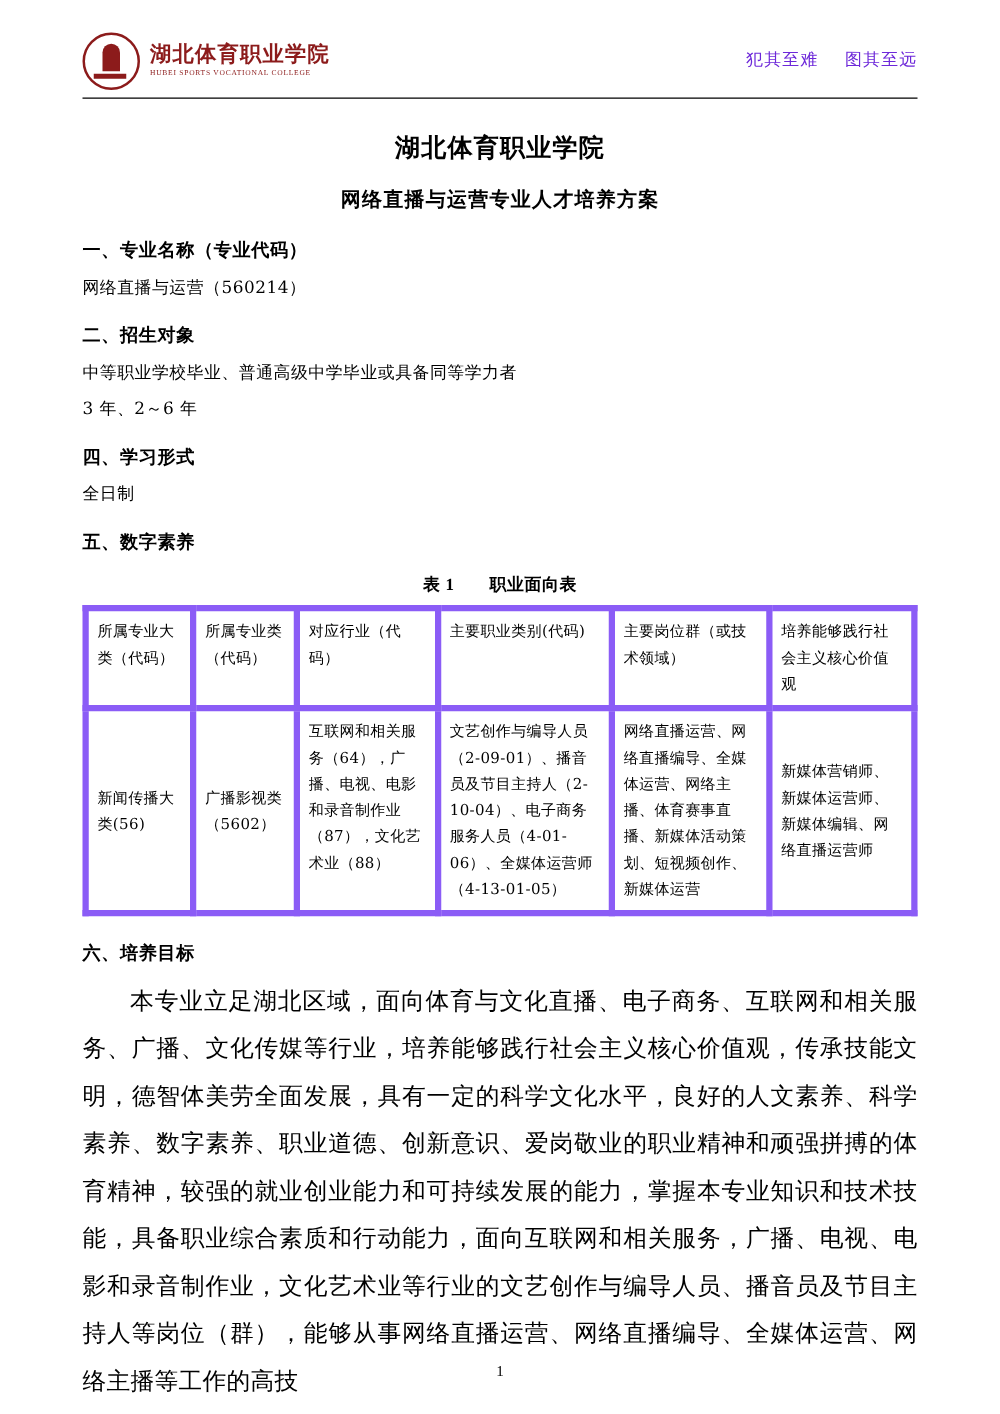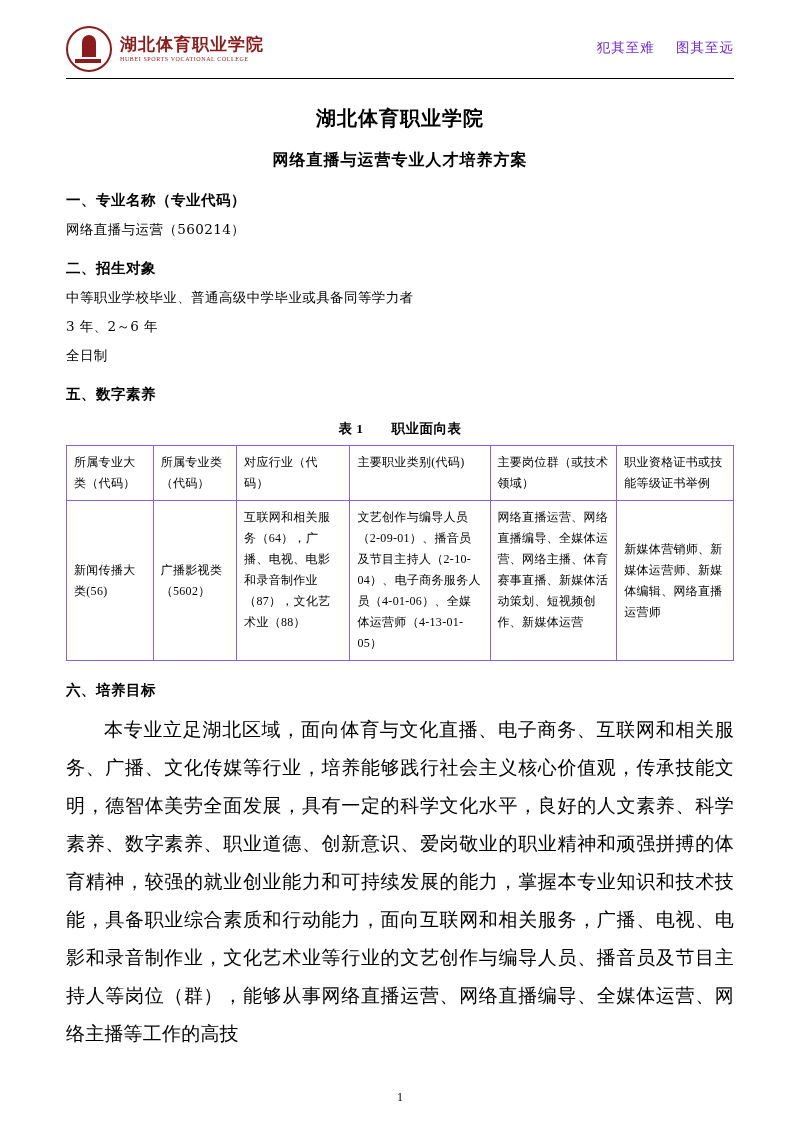--- a/index.html
+++ b/index.html
@@ -143,26 +143,25 @@
   }
   table.jobtable {
     border-collapse: collapse;
     width: 100%;
     table-layout: fixed;
     font-family: "DejaVu Serif", serif;
     font-size: 12px;
   }
   table.jobtable th,
   table.jobtable td {
-    border: 1px solid #8b5cf6;
+    border: 5px solid #8b5cf6;
     padding: 6px 7px;
     vertical-align: middle;
     line-height: 1.75;
     letter-spacing: 0.3px;
-    font-family: Liberation Serif, serif;
   }
   table.jobtable th {
     font-weight: normal;
     text-align: left;
     vertical-align: top;
   }
   table.jobtable td.top {
     vertical-align: top;
   }
   col.c1 { width: 13%; }
@@ -217,20 +216,21 @@
   <div class="doc-title2">网络直播与运营专业人才培养方案</div>
 
   <div class="sec-head">一、专业名称（专业代码）</div>
   <div class="sec-body">网络直播与运营（560214）</div>
 
   <div class="sec-head">二、招生对象</div>
   <div class="sec-body">中等职业学校毕业、普通高级中学毕业或具备同等学力者</div>
 
   <div class="sec-body">3 年、2～6 年</div>
 
+  <div class="sec-head">四、学习形式</div>
   <div class="sec-body">全日制</div>
 
   <div class="sec-head">五、数字素养</div>
 
   <div class="table-caption">表 1　　职业面向表</div>
   <table class="jobtable">
     <colgroup>
       <col class="c1">
         <col class="c2">
         <col class="c3">
@@ -238,21 +238,21 @@
         <col class="c5">
         <col class="c6">
     </colgroup>
     <thead>
       <tr>
         <th>所属专业大类（代码）</th>
         <th>所属专业类（代码）</th>
         <th>对应行业（代码）</th>
         <th>主要职业类别(代码)</th>
         <th>主要岗位群（或技术领域）</th>
-        <th>职业资格证书或技能等级证书举例</th>
+        <th>培养能够践行社会主义核心价值观</th>
       </tr>
     </thead>
     <tbody>
       <tr>
         <td>新闻传播大类(56)</td>
         <td>广播影视类（5602）</td>
         <td class="top">互联网和相关服务（64），广播、电视、电影和录音制作业（87），文化艺术业（88）</td>
         <td class="top">文艺创作与编导人员（2-09-01）、播音员及节目主持人（2-10-04）、电子商务服务人员（4-01-06）、全媒体运营师（4-13-01-05）</td>
         <td class="top">网络直播运营、网络直播编导、全媒体运营、网络主播、体育赛事直播、新媒体活动策划、短视频创作、新媒体运营</td>
         <td>新媒体营销师、新媒体运营师、新媒体编辑、网络直播运营师</td>

